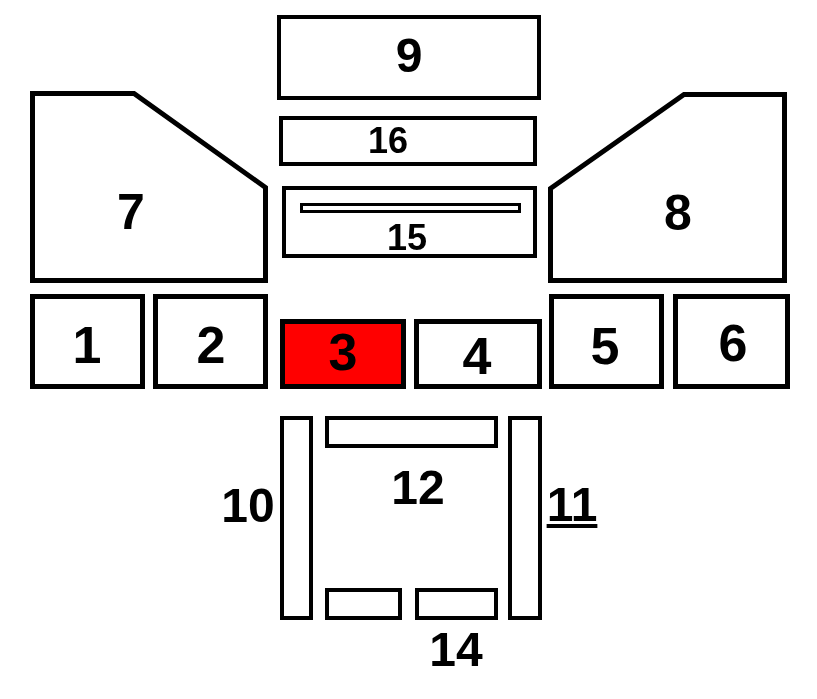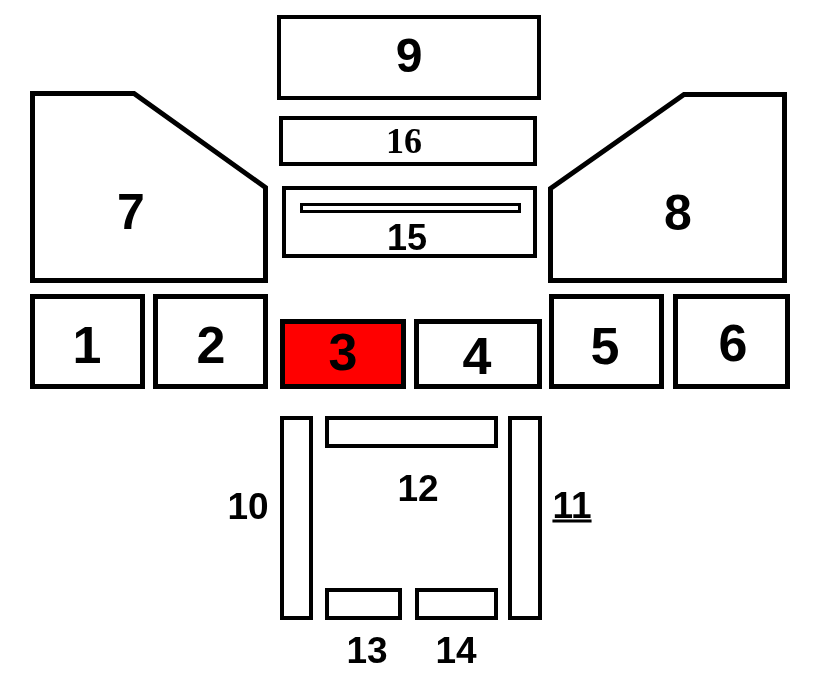--- a/index.html
+++ b/index.html
@@ -23,33 +23,33 @@
     position:absolute;
     transform:translate(-50%,-50%);
     font-weight:bold;
     color:#000;
     line-height:1;
     white-space:nowrap;
   }
   .fs-row{font-size:52px;}
   .fs-side{font-size:50px;}
   .fs-top{font-size:48px;}
-  .fs-bot{font-size:37px;}
+  .fs-bot{font-size:48px;}
   .fs-mid{font-size:36px;}
 </style>
 </head>
 <body>
 
 <div class="canvas">
 
   <div class="box" style="left:277px;top:15px;width:264px;height:85px;"></div>
   <span class="lbl fs-top" style="left:409px;top:56px;">9</span>
 
   <div class="box" style="left:279px;top:116px;width:258px;height:50px;"></div>
-  <span class="lbl fs-mid" style="left:404px;top:141px;font-family:Liberation Serif, serif;">16</span>
+  <span class="lbl fs-mid" style="left:388px;top:141px;">16</span>
 
   <div class="box" style="left:282px;top:186px;width:255px;height:72px;"></div>
   <div class="box thin" style="left:300px;top:203px;width:221px;height:10px;"></div>
   <span class="lbl fs-mid" style="left:407px;top:238px;text-align:center;">15</span>
 
   <svg class="svgshape" style="left:25px;top:86px;" width="248" height="202" viewBox="0 0 248 202">
     <polygon points="7.5,7.5 109,7.5 240.5,101.5 240.5,194.5 7.5,194.5" fill="#ffffff" stroke="#000000" stroke-width="5" stroke-linejoin="miter"></polygon>
   </svg>
   <span class="lbl fs-side" style="left:131px;top:212px;">7</span>
 
@@ -79,18 +79,17 @@
   <div class="box" style="left:280px;top:416px;width:33px;height:204px;"></div>
   <span class="lbl fs-bot" style="left:248px;top:506px;">10</span>
 
   <div class="box" style="left:508px;top:416px;width:34px;height:204px;"></div>
   <span class="lbl fs-bot" style="left:572px;top:505px;text-decoration:underline;">11</span>
 
   <div class="box" style="left:325px;top:416px;width:173px;height:32px;"></div>
   <span class="lbl fs-bot" style="left:418px;top:488px;text-align:center;">12</span>
 
   <div class="box" style="left:325px;top:588px;width:77px;height:32px;"></div>
-  <span class="lbl fs-bot" style="left:367px;top:650px;">13</span>
 
   <div class="box" style="left:415px;top:588px;width:83px;height:32px;"></div>
   <span class="lbl fs-bot" style="left:456px;top:650px;">14</span>
 
 </div>
 
 </body></html>

